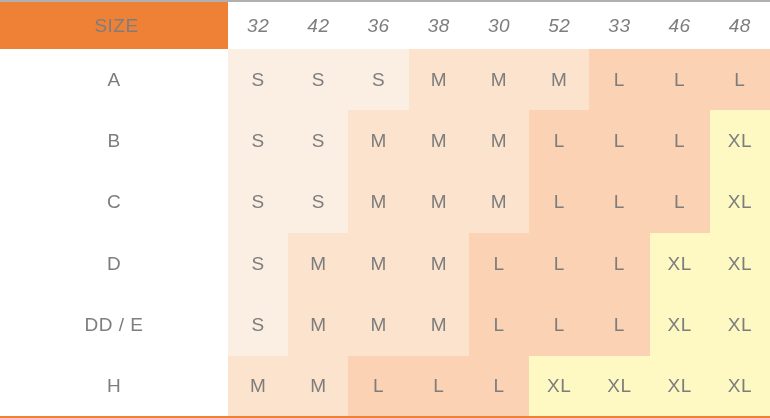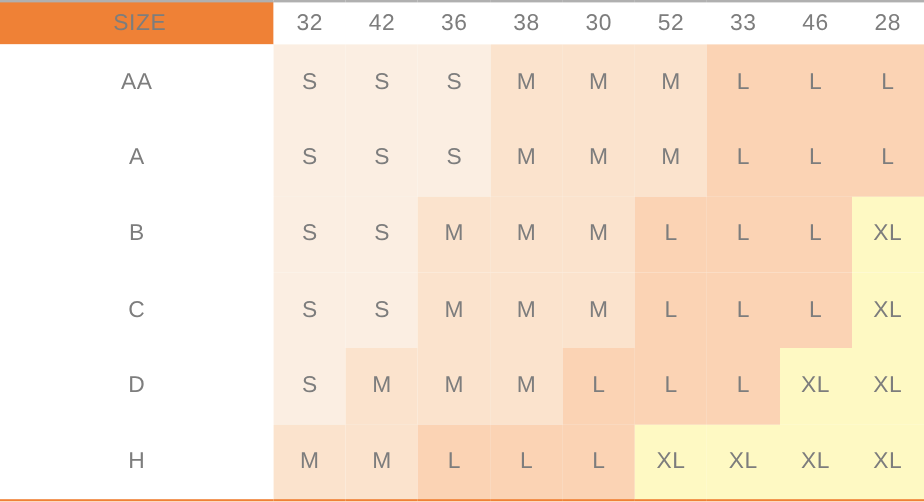--- a/index.html
+++ b/index.html
@@ -33,36 +33,37 @@
     margin: 0;
     text-align: center;
     vertical-align: middle;
     font-weight: 400;
     color: #7d7d7d;
     font-size: 19px;
     letter-spacing: 0.5px;
   }
 
   
-  tr.header-row { height: 36px; }
+  tr.header-row { height: 48px; }
 
   th.size-title {
     background: #ef8136;
     color: #ffffff;
     font-size: 21px;
     letter-spacing: 5px;
     font-weight: 400;
     text-indent: 5px;
   }
 
   th.col-head {
     background: #ffffff;
     color: #8a8a8a;
     font-size: 21px;
     letter-spacing: 0px;
+    font-style: italic;
   }
 
   
   tr.data-row { height: 41.4px; }
 
   td.row-label {
     background: #ffffff;
     color: #7d7d7d;
     font-size: 19px;
     text-align: center;
@@ -97,36 +98,24 @@
     <tr class="header-row">
       <th class="size-title">SIZE</th>
     <th class="col-head">32</th>
         <th class="col-head">42</th>
         <th class="col-head">36</th>
         <th class="col-head">38</th>
         <th class="col-head">30</th>
         <th class="col-head">52</th>
         <th class="col-head">33</th>
         <th class="col-head">46</th>
-        <th class="col-head">28</th>
+        <th class="col-head">48</th>
       </tr>
   </thead>
   <tbody id="chart-body">
-      <tr class="data-row">
-        <td class="row-label">AA</td>
-        <td class="cell tier-S">S</td>
-        <td class="cell tier-S">S</td>
-        <td class="cell tier-S">S</td>
-        <td class="cell tier-M">M</td>
-        <td class="cell tier-M">M</td>
-        <td class="cell tier-M">M</td>
-        <td class="cell tier-L">L</td>
-        <td class="cell tier-L">L</td>
-        <td class="cell tier-L">L</td>
-      </tr>
       <tr class="data-row">
         <td class="row-label">A</td>
         <td class="cell tier-S">S</td>
         <td class="cell tier-S">S</td>
         <td class="cell tier-S">S</td>
         <td class="cell tier-M">M</td>
         <td class="cell tier-M">M</td>
         <td class="cell tier-M">M</td>
         <td class="cell tier-L">L</td>
         <td class="cell tier-L">L</td>
@@ -162,20 +151,32 @@
         <td class="cell tier-M">M</td>
         <td class="cell tier-M">M</td>
         <td class="cell tier-M">M</td>
         <td class="cell tier-L">L</td>
         <td class="cell tier-L">L</td>
         <td class="cell tier-L">L</td>
         <td class="cell tier-XL">XL</td>
         <td class="cell tier-XL">XL</td>
       </tr>
       <tr class="data-row">
+        <td class="row-label">DD / E</td>
+        <td class="cell tier-S">S</td>
+        <td class="cell tier-M">M</td>
+        <td class="cell tier-M">M</td>
+        <td class="cell tier-M">M</td>
+        <td class="cell tier-L">L</td>
+        <td class="cell tier-L">L</td>
+        <td class="cell tier-L">L</td>
+        <td class="cell tier-XL">XL</td>
+        <td class="cell tier-XL">XL</td>
+      </tr>
+      <tr class="data-row">
         <td class="row-label">H</td>
         <td class="cell tier-M">M</td>
         <td class="cell tier-M">M</td>
         <td class="cell tier-L">L</td>
         <td class="cell tier-L">L</td>
         <td class="cell tier-L">L</td>
         <td class="cell tier-XL">XL</td>
         <td class="cell tier-XL">XL</td>
         <td class="cell tier-XL">XL</td>
         <td class="cell tier-XL">XL</td>

